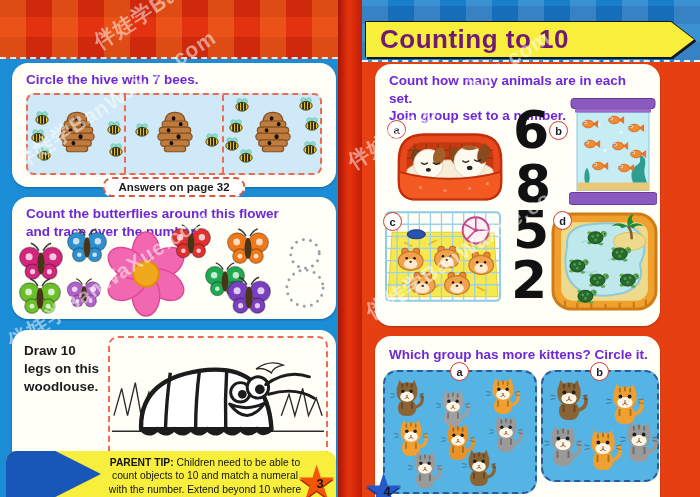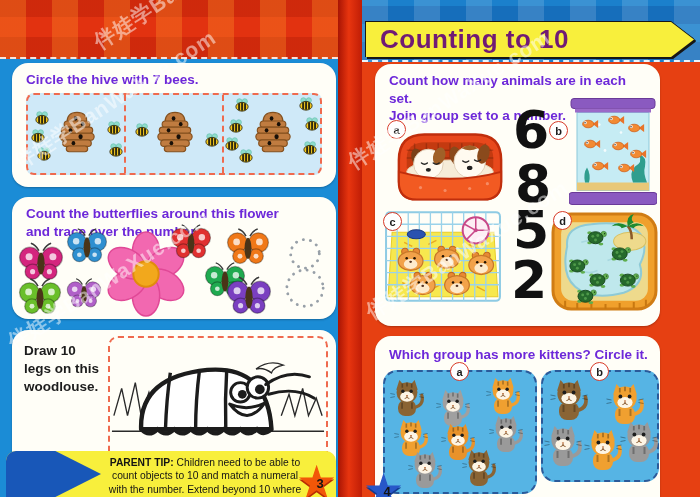--- a/index.html
+++ b/index.html
@@ -237,20 +237,21 @@
               <use href="#bee"></use>
             </svg>
           <svg class="bee" style="left:80px;top:22px">
               <use href="#bee"></use>
             </svg>
           <svg class="bee" style="left:78px;top:46px">
               <use href="#bee"></use>
             </svg>
         </div>
       </div>
+      <div class="answers-badge">Answers on page 32</div>
     </div>
 
     <div class="panel" style="left:12px;top:197px;width:324px;height:122px;overflow:hidden;">
       <div class="ptitle" style="right:30px">Count the butterflies around this flower and trace over the number.</div>
       <svg class="flower-svg" viewBox="0 0 90 90">
         <g fill="#f268b0" stroke="#e04896" stroke-width="1.5">
           <ellipse cx="45" cy="24" rx="14" ry="21"></ellipse>
           <ellipse cx="45" cy="24" rx="14" ry="21" transform="rotate(60 45 46)"></ellipse>
           <ellipse cx="45" cy="24" rx="14" ry="21" transform="rotate(120 45 46)"></ellipse>
           <ellipse cx="45" cy="24" rx="14" ry="21" transform="rotate(180 45 46)"></ellipse>

